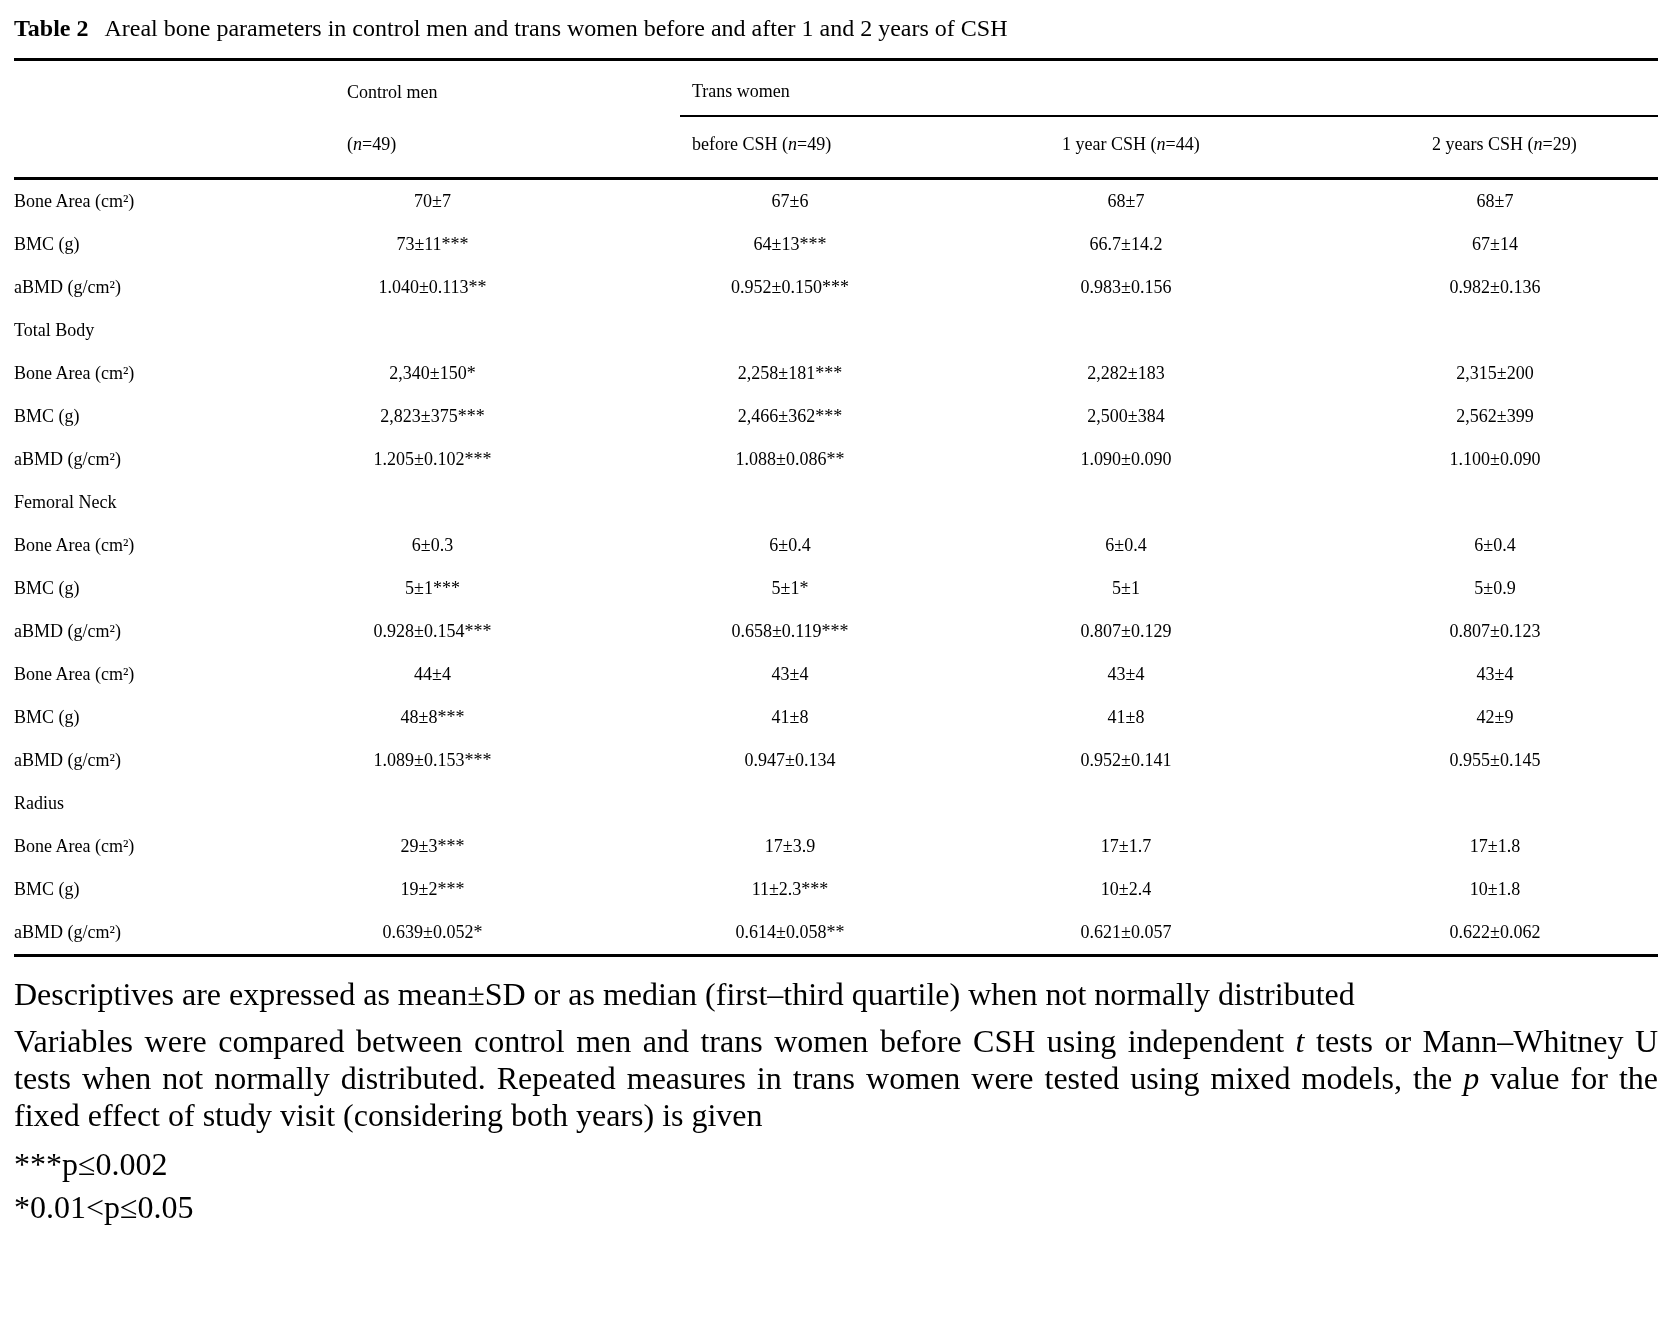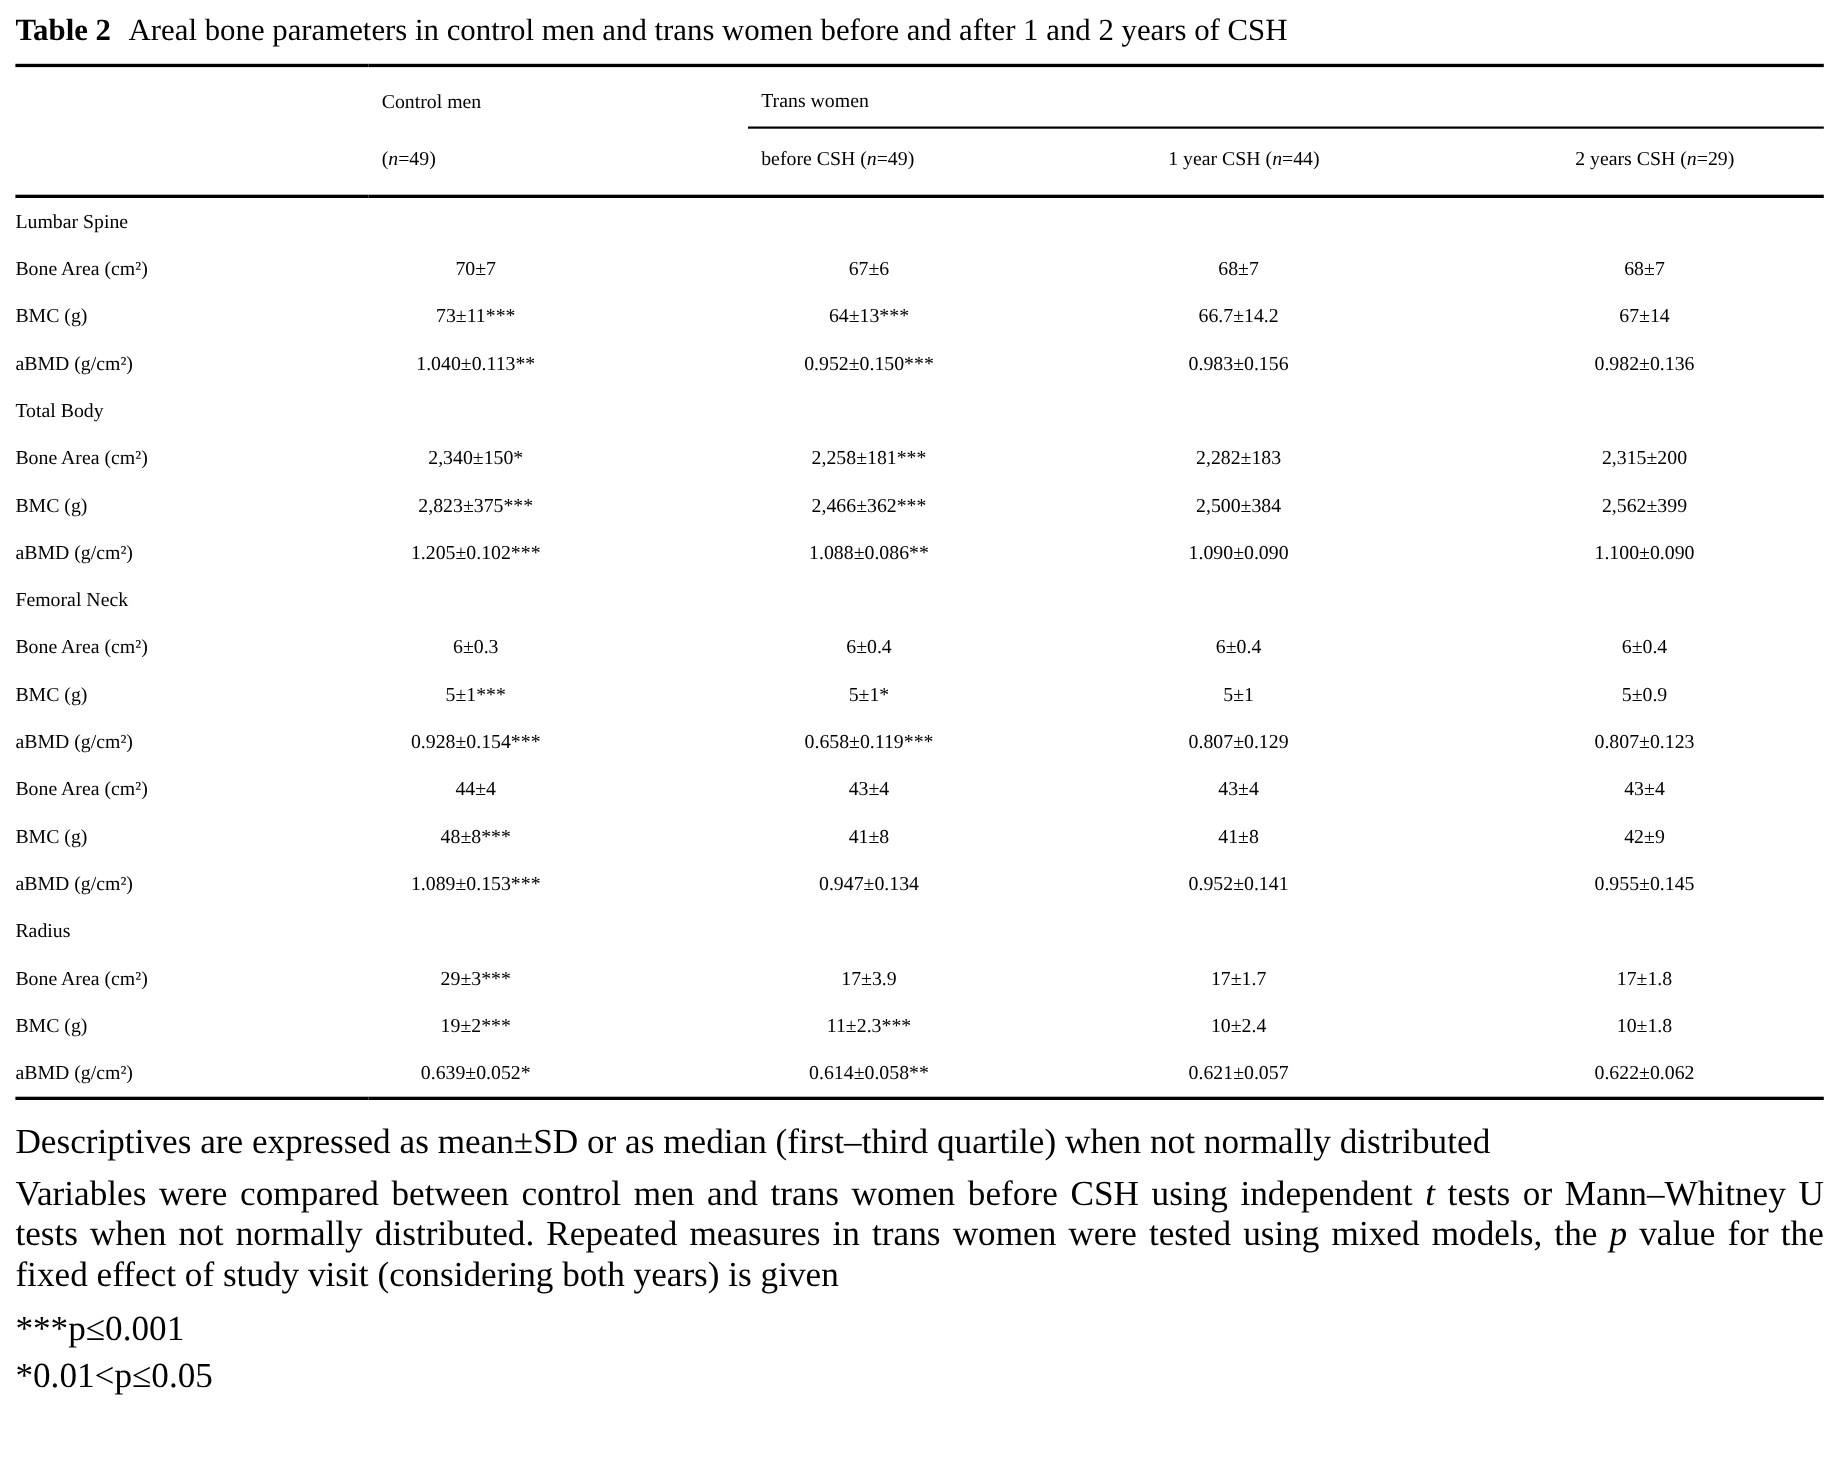--- a/index.html
+++ b/index.html
@@ -12,21 +12,21 @@
   .page {
     width: 1672px;
     height: 1337px;
     box-sizing: border-box;
     padding: 6px 14px 0 14px;
     background: #ffffff;
     overflow: hidden;
   }
   
   .caption {
-    font-size: 28px;
+    font-size: 24px;
     line-height: 32px;
     margin: 6px 0 14px 0;
     white-space: nowrap;
   }
   .caption .cap-label {
     font-weight: bold;
     padding-right: 16px;
   }
   
   table.bone {
@@ -105,23 +105,20 @@
         <th></th>
         <th><span>(</span><span class="it">n</span><span>=49)</span></th>
         <th><span>before CSH (</span><span class="it">n</span><span>=49)</span></th>
         <th><span>1 year CSH (</span><span class="it">n</span><span>=44)</span></th>
         <th><span>2 years CSH (</span><span class="it">n</span><span>=29)</span></th>
       </tr>
     </thead>
     <tbody>
 
       <tr>
-          <td class="lbl" colspan="5">Lumbar Spine</td>
-        </tr>
-      <tr>
         <td class="lbl">Bone Area (cm²)</td>
         <td class="val c1">70±7</td>
         <td class="val c2">67±6</td>
         <td class="val c3">68±7</td>
         <td class="val c4">68±7</td>
       </tr>
       <tr>
         <td class="lbl">BMC (g)</td>
         <td class="val c1">73±11***</td>
         <td class="val c2">64±13***</td>
@@ -232,17 +229,17 @@
         <td class="val c3">0.621±0.057</td>
         <td class="val c4">0.622±0.062</td>
       </tr>
 
     </tbody>
   </table>
 
   <div class="footnotes">
     <p class="fn fn-desc">Descriptives are expressed as mean±SD or as median (first–third quartile) when not normally distributed</p>
     <p class="fn fn-methods"><span>Variables were compared between control men and trans women before CSH using independent </span><span class="it">t</span><span> tests or Mann–Whitney U tests when not normally distributed. Repeated measures in trans women were tested using mixed models, the </span><span class="it">p</span><span> value for the fixed effect of study visit (considering both years) is given</span></p>
-    <p class="fn fn-sig">***p≤0.001</p>
+    <p class="fn fn-sig">***p≤0.002</p>
     <p class="fn fn-sig">*0.01&lt;p≤0.05</p>
   </div>
 
 </div>
 
 </body></html>

